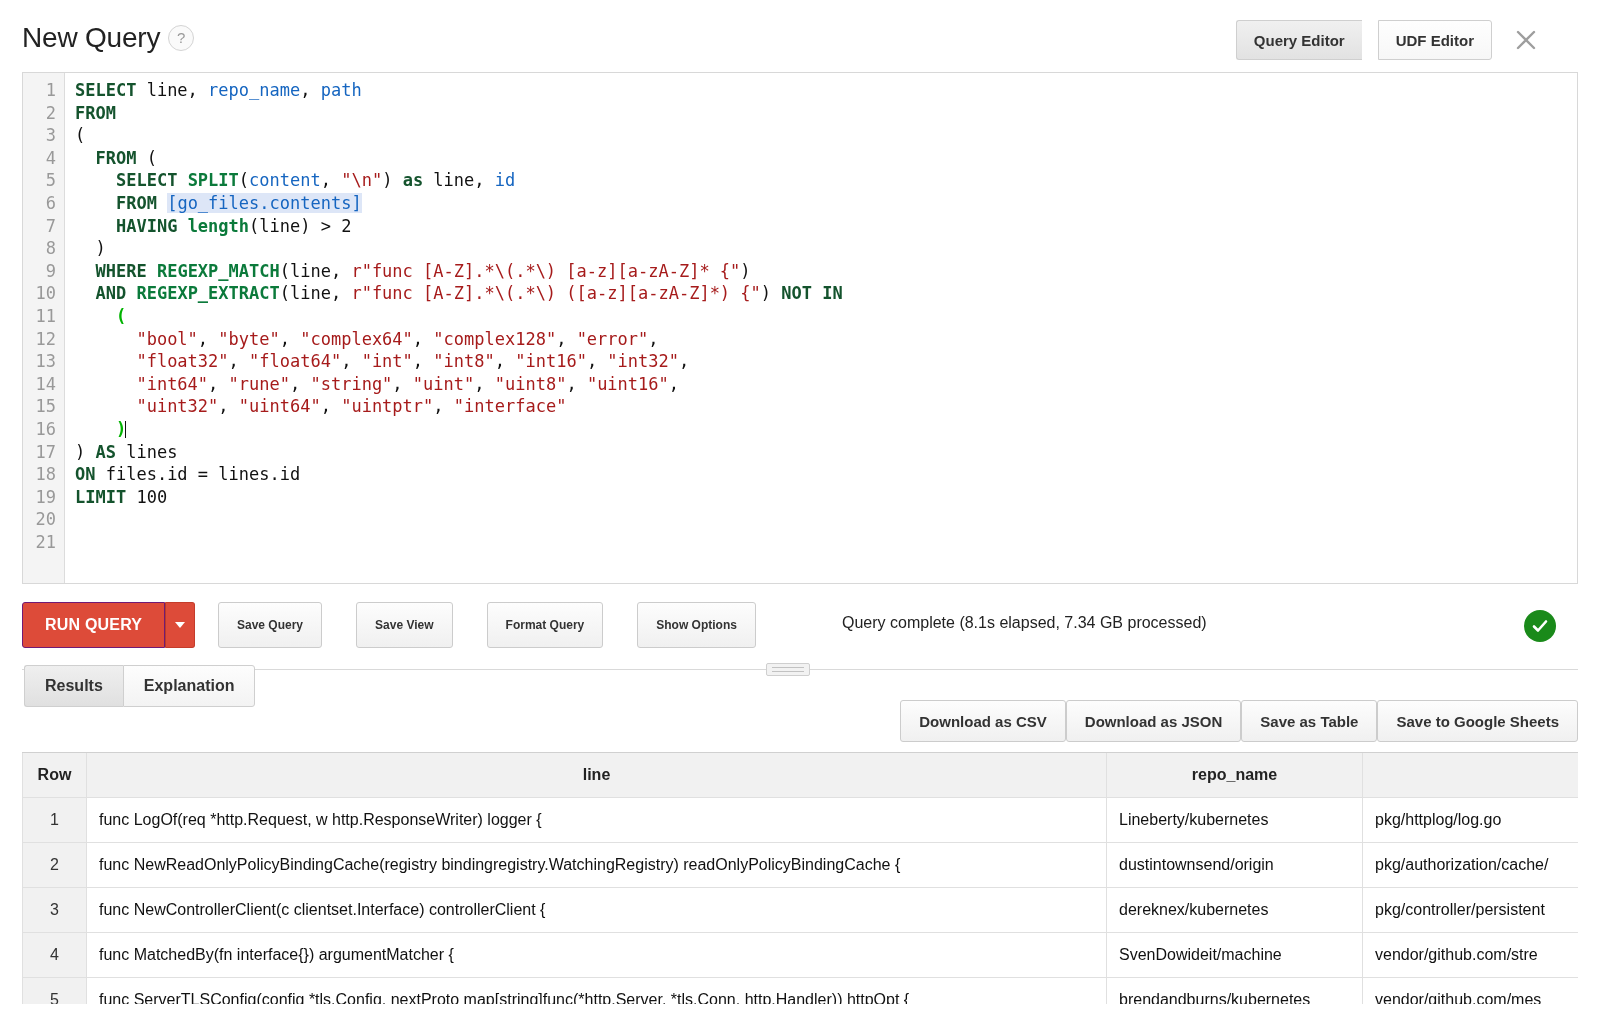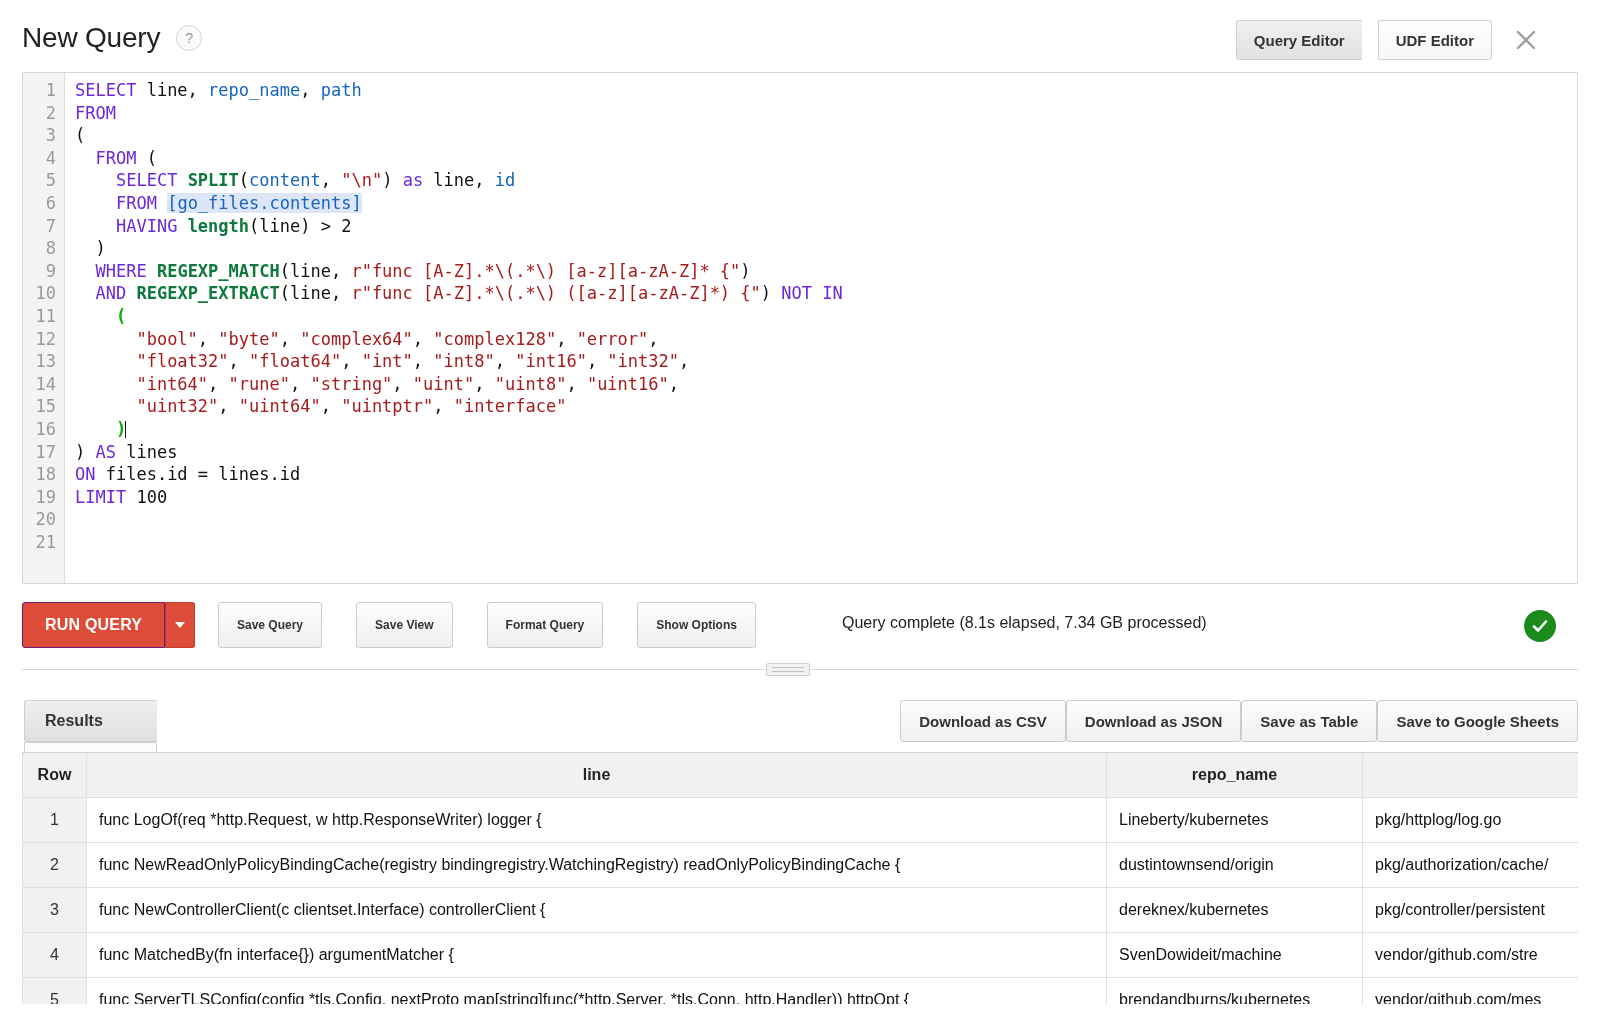--- a/index.html
+++ b/index.html
@@ -9,21 +9,21 @@
     background: #ffffff;
     font-family: "Liberation Sans", sans-serif;
     overflow: hidden;
   }
   #app { position: relative; width: 1600px; height: 1011px; background:#fff; }
 
   
   .header {
     position: absolute; left: 0; top: 0; width: 1600px; height: 78px;
   }
-  .title-wrap { position: absolute; left: 22px; top: 22px; display: flex; align-items: center; gap: 16px; }
+  .title-wrap { position: absolute; left: 22px; top: 22px; display: flex; align-items: center; gap: 8px; }
   .page-title {
     font-size: 28px; color: #222; font-weight: 400; letter-spacing: -0.2px;
     font-family: "Liberation Sans", sans-serif;
   }
   .help-icon {
     width: 26px; height: 26px; border-radius: 50%;
     border: 1px solid #d4d4d4; background: #fafafa; color: #9a9a9a;
     font-size: 15px; line-height: 24px; text-align: center; cursor: pointer;
     user-select: none;
   }
@@ -59,21 +59,21 @@
     padding: 6px 0 0 10px;
   }
   .ln, .cl {
     font-family: "DejaVu Sans Mono", monospace;
     font-size: 17px; line-height: 22.6px; white-space: pre;
   }
   .ln { display:block; text-align: right; padding-right: 8px; color:#999; }
   .gutter .lines { padding-top: 6px; }
   .cl { display:block; color: #111; }
 
-  .kw  { color: #6d28d9; font-weight: normal; }   
+  .kw  { color: #14532d; font-weight: bold; }   
   .id  { color: #1565c0; }                      
   .fn  { color: #0b7a3b; font-weight: bold; }   
   .str { color: #a61b1b; }                      
   .tbl { color: #1565c0; background: #dde6f7; } 
   .pg  { color: #00b300; font-weight: bold; }   
   .pl  { color: #111; }
 
   .caret {
     display:inline-block; width:1px; height:17px; background:#111;
     vertical-align:-3px; margin-left:-1px;
@@ -121,21 +121,21 @@
     position:absolute; left: 766px; top: 663px; width: 44px; height: 13px;
     background:#f2f2f2; border:1px solid #cfcfcf; border-radius:2px; cursor:row-resize;
   }
   .grip::before, .grip::after {
     content:""; position:absolute; left:5px; right:5px; height:1px; background:#c2c2c2;
   }
   .grip::before { top: 3px; }
   .grip::after  { top: 7px; }
 
   
-  .res-tabs { position:absolute; left: 24px; top: 700px; display:flex;flex-direction:column; }
+  .res-tabs { position:absolute; left: 24px; top: 665px; display:flex; }
   .rtab {
     height: 42px; padding: 0 20px; display:flex; align-items:center;
     font-size:16px; font-weight:bold; color:#333; border:1px solid #cfcfcf;
     cursor:pointer; background: linear-gradient(#fdfdfd,#f3f3f3);
   }
   .rtab.first { border-radius: 3px 0 0 3px; border-right:none; }
   .rtab.last { border-radius: 0 3px 3px 0; }
   .rtab.active { background: linear-gradient(#efefef,#e0e0e0); }
 
   .dl-btns { position:absolute; right: 22px; top: 700px; display:flex; }

